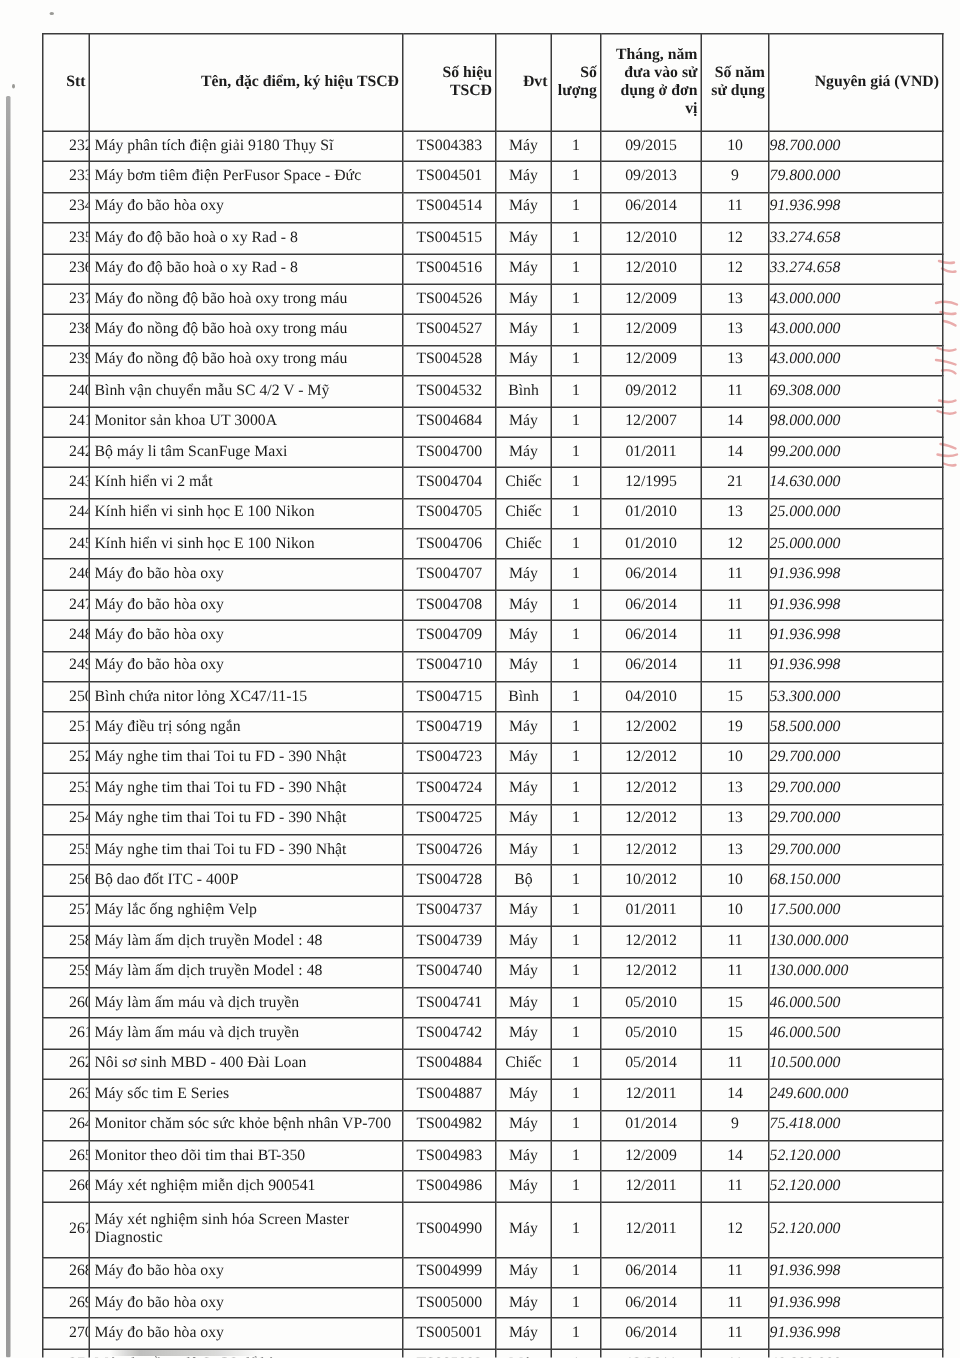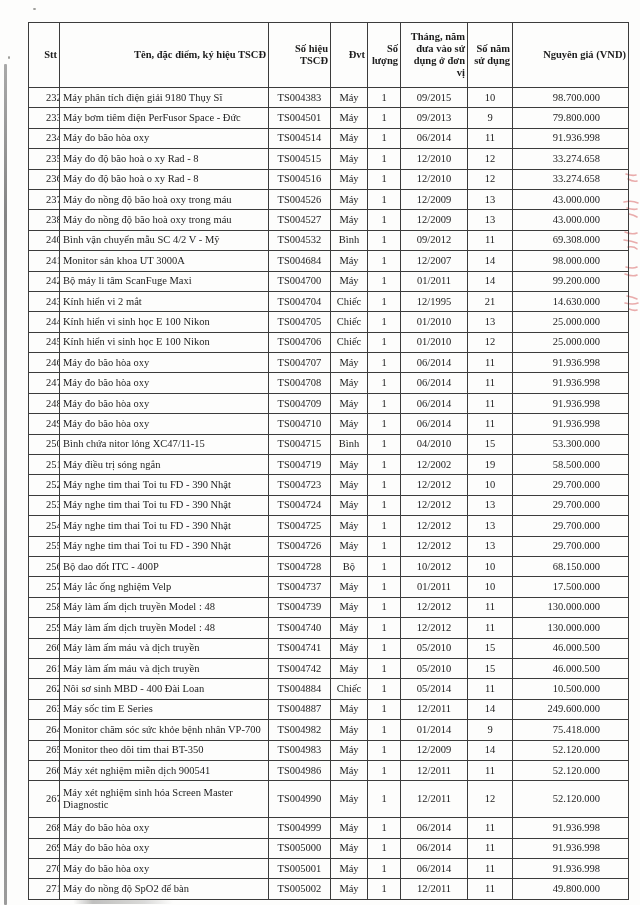--- a/index.html
+++ b/index.html
@@ -40,21 +40,21 @@
   thead th{
     font-weight:bold;text-align:right;height:60px;
     padding:2px 2px;font-size:10.5px;
   }
   tbody td{height:17.4px;}
   tbody tr.tall td{height:34px;}
   td.stt{text-align:center;padding-left:17px;}
   td.name{text-align:left;padding:1px 3px;white-space:nowrap;}
   tr.tall td.name{white-space:normal;font-family:Liberation Serif, serif;}
   td.code,td.unit,td.qty,td.date,td.years{text-align:center;}
-  td.cost{text-align:right;padding-right:28px;}
+  td.cost{padding-right:28px;font-style:italic;}
   col.stt{width:31px;} col.name{width:209px;} col.code{width:62px;}
   col.unit{width:37px;} col.qty{width:33px;} col.date{width:67px;}
   col.years{width:45px;} col.cost{width:116px;}
 </style>
 </head>
 <body>
 
 <div class="page">
 
   <div class="scan-edge-line"></div>
@@ -163,20 +163,30 @@
             <td class="stt">238</td>
             <td class="name">Máy đo nồng độ bão hoà oxy trong máu</td>
             <td class="code">TS004527</td>
             <td class="unit">Máy</td>
             <td class="qty">1</td>
             <td class="date">12/2009</td>
             <td class="years">13</td>
             <td class="cost">43.000.000</td>
           </tr>
           <tr>
+            <td class="stt">239</td>
+            <td class="name">Máy đo nồng độ bão hoà oxy trong máu</td>
+            <td class="code">TS004528</td>
+            <td class="unit">Máy</td>
+            <td class="qty">1</td>
+            <td class="date">12/2009</td>
+            <td class="years">13</td>
+            <td class="cost">43.000.000</td>
+          </tr>
+          <tr>
             <td class="stt">240</td>
             <td class="name">Bình vận chuyển mẫu SC 4/2 V - Mỹ</td>
             <td class="code">TS004532</td>
             <td class="unit">Bình</td>
             <td class="qty">1</td>
             <td class="date">09/2012</td>
             <td class="years">11</td>
             <td class="cost">69.308.000</td>
           </tr>
           <tr>

